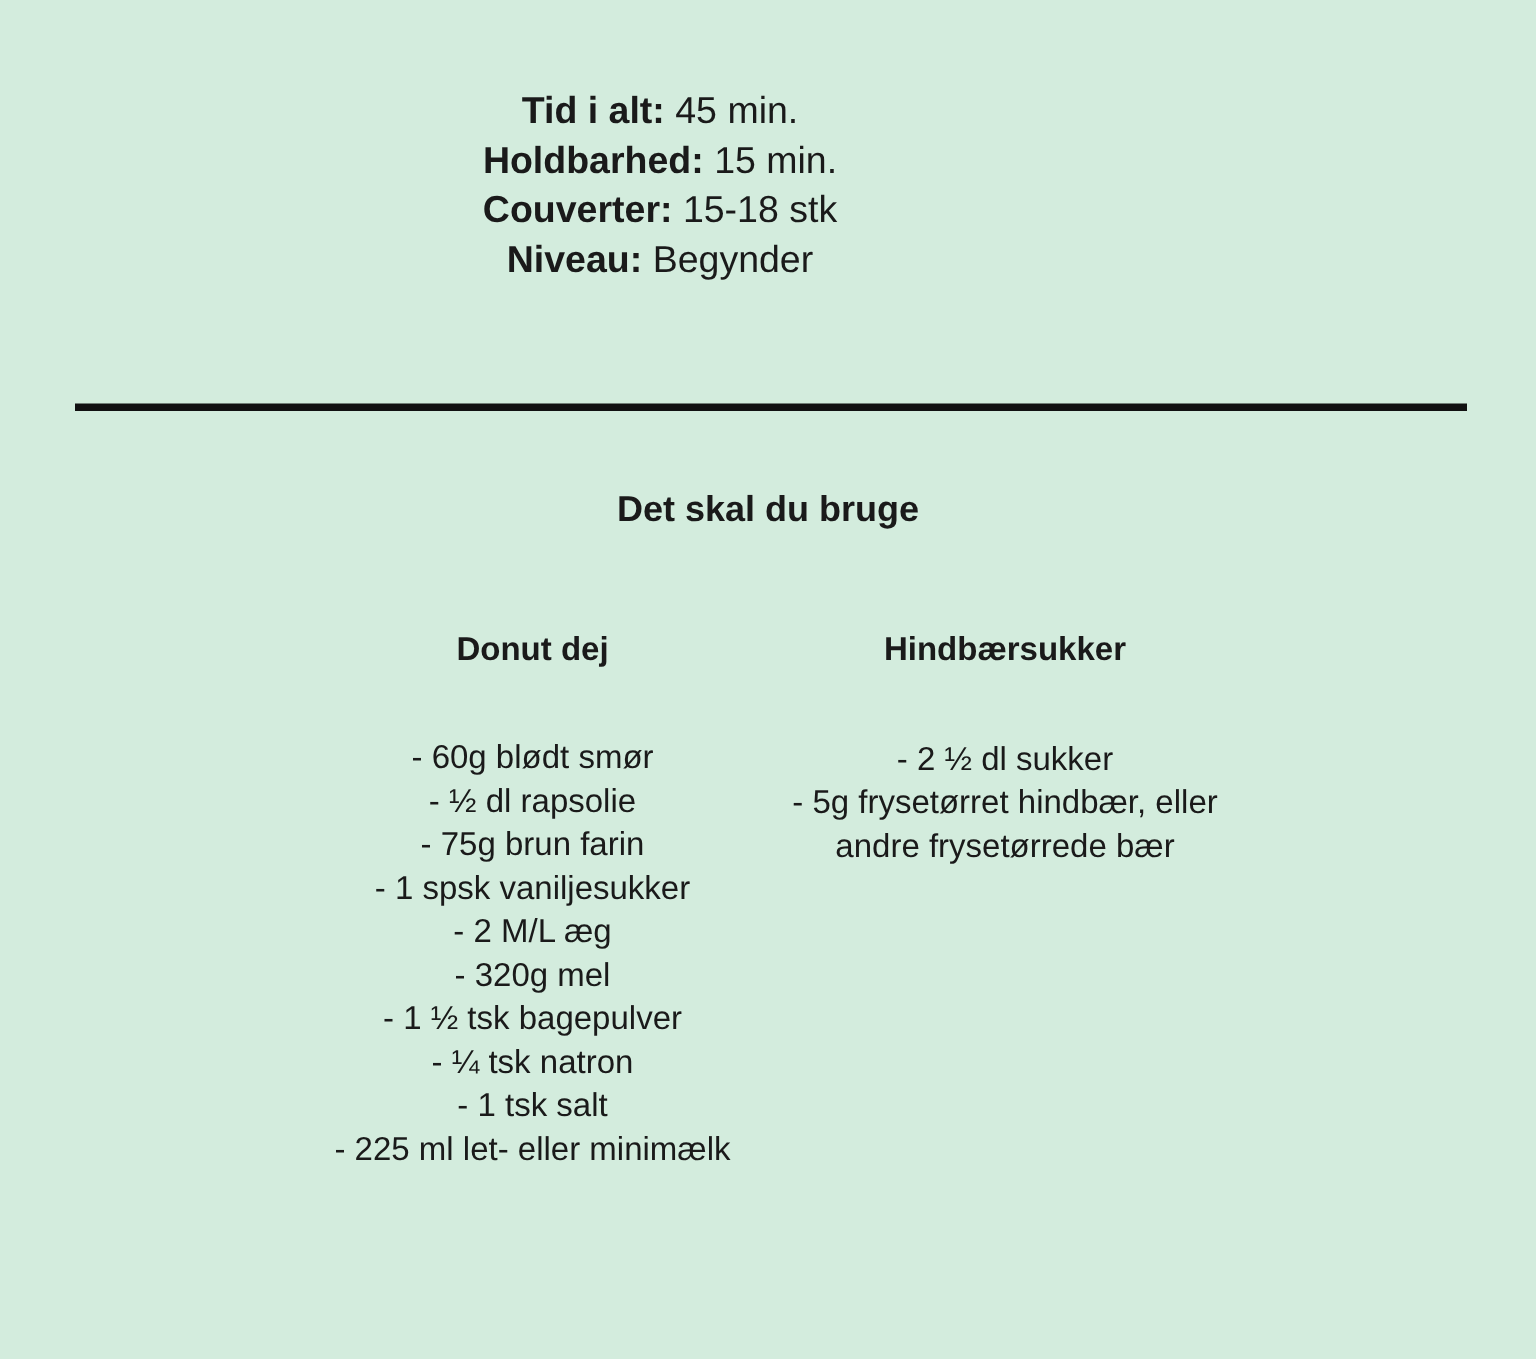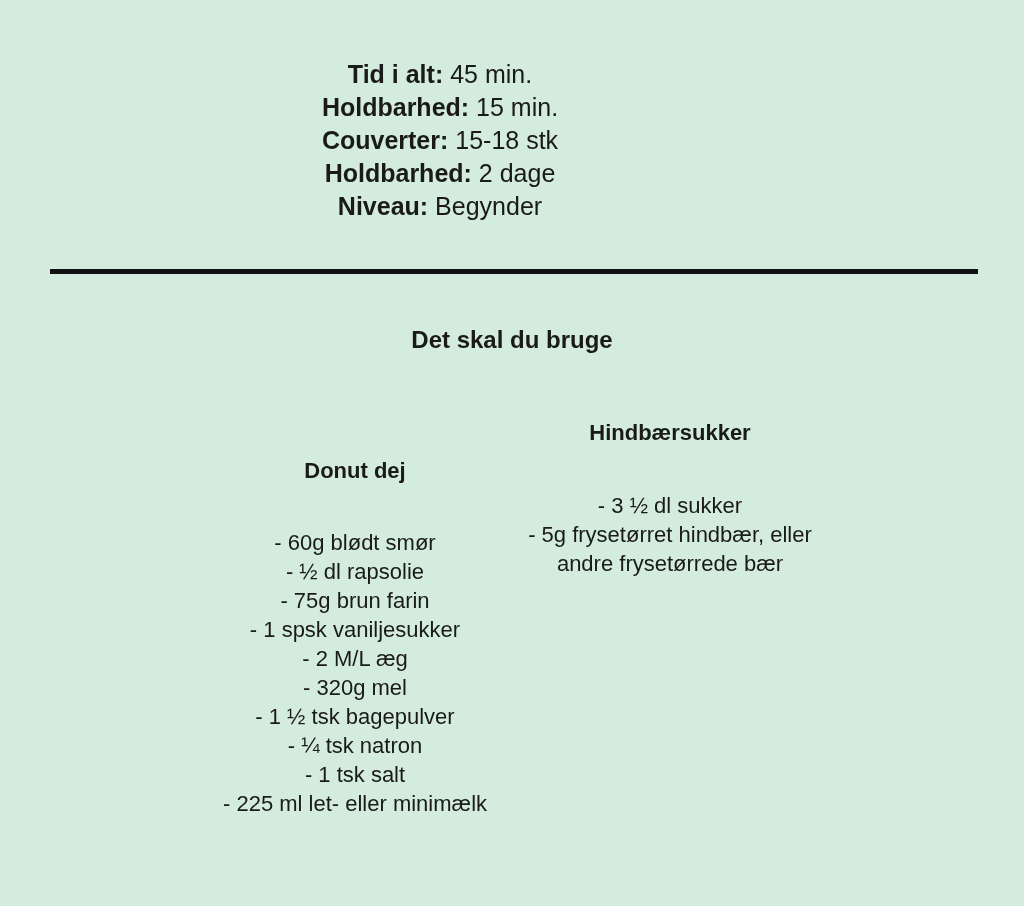--- a/index.html
+++ b/index.html
@@ -66,21 +66,20 @@
     width: 1024px;
     height: 420px;
   }
   .column {
     position: absolute;
     top: 0;
   }
   .column-left {
     left: 180px;
     width: 350px;
-    margin-top: 38px;
   }
   .column-right {
     left: 510px;
     width: 320px;
   }
   .column-heading {
     text-align: center;
     font-size: 22px;
     font-weight: bold;
     line-height: 30px;
@@ -118,24 +117,20 @@
   </div>
   <div class="meta-line">
     <span class="meta-label">Holdbarhed:</span>
     <span class="meta-value">15 min.</span>
   </div>
   <div class="meta-line">
     <span class="meta-label">Couverter:</span>
     <span class="meta-value">15-18 stk</span>
   </div>
   <div class="meta-line">
-    <span class="meta-label">Holdbarhed:</span>
-    <span class="meta-value">2 dage</span>
-  </div>
-  <div class="meta-line">
     <span class="meta-label">Niveau:</span>
     <span class="meta-value">Begynder</span>
   </div>
 </div>
 
 <div class="divider"></div>
 
 <div class="section-heading">Det skal du bruge</div>
 
 <div class="columns">
@@ -152,18 +147,18 @@
       <li class="ingredient-item">- 1 ½ tsk bagepulver</li>
       <li class="ingredient-item">- ¼ tsk natron</li>
       <li class="ingredient-item">- 1 tsk salt</li>
       <li class="ingredient-item">- 225 ml let- eller minimælk</li>
     </ul>
   </div>
 
   <div class="column column-right">
     <div class="column-heading">Hindbærsukker</div>
     <ul class="ingredient-list">
-      <li class="ingredient-item">- 3 ½ dl sukker</li>
+      <li class="ingredient-item">- 2 ½ dl sukker</li>
       <li class="ingredient-item wraps">- 5g frysetørret hindbær, eller andre frysetørrede bær</li>
     </ul>
   </div>
 
 </div>
 
 </body></html>

